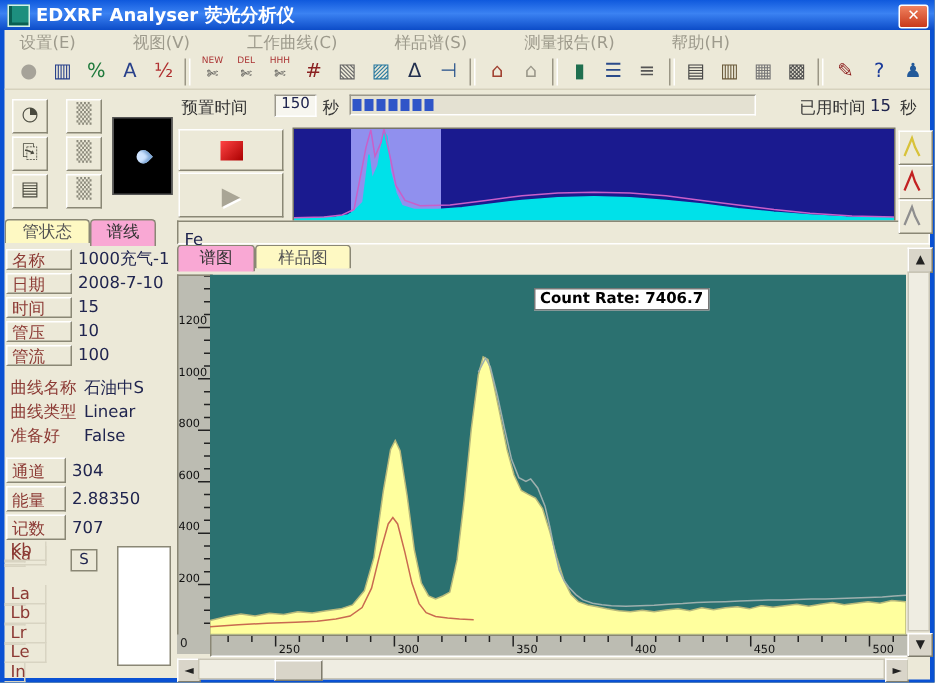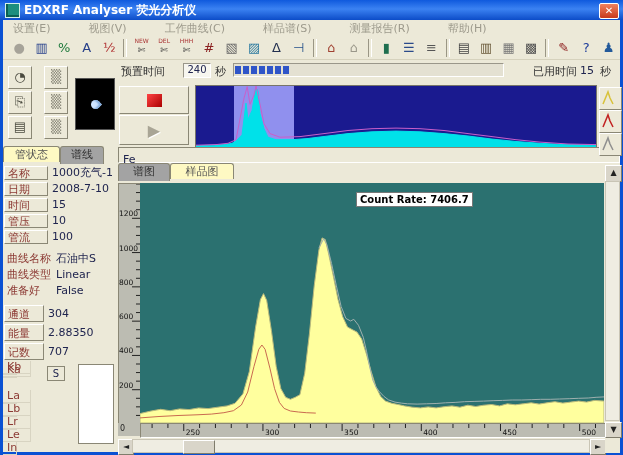--- a/index.html
+++ b/index.html
@@ -28,21 +28,21 @@
   .val{color:#20254f;font-size:11px;}
   .tool-ico{width:22px;height:21px;text-align:center;font-size:13px;line-height:20px;color:#8c8a7c;}
   .black-box{background:#000;display:flex;align-items:center;justify-content:center;border:1px solid #555;}
   .drop{width:9px;height:9px;background:#cfe4ff;border-radius:50% 0 50% 50%;transform:rotate(45deg);
     box-shadow:inset -2px 2px 2px #7fa8d8;}
   .timer-groove{background:#e4e1d2;border:1px solid;border-color:#9a978a #fff #fff #9a978a;
     display:flex;align-items:center;padding-left:1px;}
   .seg{width:6px;height:8px;background:#2f55c8;margin-right:2px;}
   .valbox{background:#f7f6ef;border:1px solid;border-color:#9a978a #fff #fff #9a978a;
     font-size:10px;color:#20254f;text-align:center;line-height:12px;}
-  .tab{position:absolute;top:0;height:17px;background:#a3a3a3;border:1px solid #8a8775;border-bottom:none;
+  .tab{position:absolute;top:0;height:17px;background:#f9a8d4;border:1px solid #8a8775;border-bottom:none;
     border-radius:3px 3px 0 0;font-size:11px;color:#333;text-align:center;line-height:16px;}
   .tab.inactive{background:#fef9c3;height:15px;top:2px;color:#555;}
   .strip{background:#ece9d8;}
   .ruler{background:#bcbcb2;}
   .scrollbtn{background:#d9d5c9;border:1px solid;border-color:#fff #7f7c6c #7f7c6c #fff;
     font-size:8px;color:#222;text-align:center;line-height:13px;}
   .scrolltrack{background:#efede2;border:1px solid #c9c5b5;box-sizing:border-box;}
   .thumb{background:#d9d5c9;border:1px solid;border-color:#fff #7f7c6c #7f7c6c #fff;}
   .count-box{background:#fff;border:1px solid #777;font-size:10px;color:#000;padding:0 3px;line-height:13px;font-weight:bold;}
   .cellS{background:#ece9d8;border:1px solid #8a8775;font-size:10px;color:#20254f;text-align:center;line-height:13px;}
@@ -159,21 +159,21 @@
 
   <div class="abs workspace"></div>
 
   <div id="side-tools-left"></div>
   <div id="side-tools-right"></div>
   <div class="abs black-box" style="left:75px;top:78px;width:38px;height:50px;">
     <span class="drop"></span>
   </div>
 
   <div class="abs lbl" style="left:121px;top:64px;color:#333;">预置时间</div>
-  <div class="abs valbox" style="left:183px;top:63px;width:26px;height:13px;">240</div>
+  <div class="abs valbox" style="left:183px;top:63px;width:26px;height:13px;">150</div>
   <div class="abs lbl" style="left:215px;top:64px;color:#333;">秒</div>
   <div class="abs timer-groove" id="progress" style="left:233px;top:63px;width:268px;height:12px;">
       <span class="seg"></span>
       <span class="seg"></span>
       <span class="seg"></span>
       <span class="seg"></span>
       <span class="seg"></span>
       <span class="seg"></span>
       <span class="seg"></span>
     </div>

